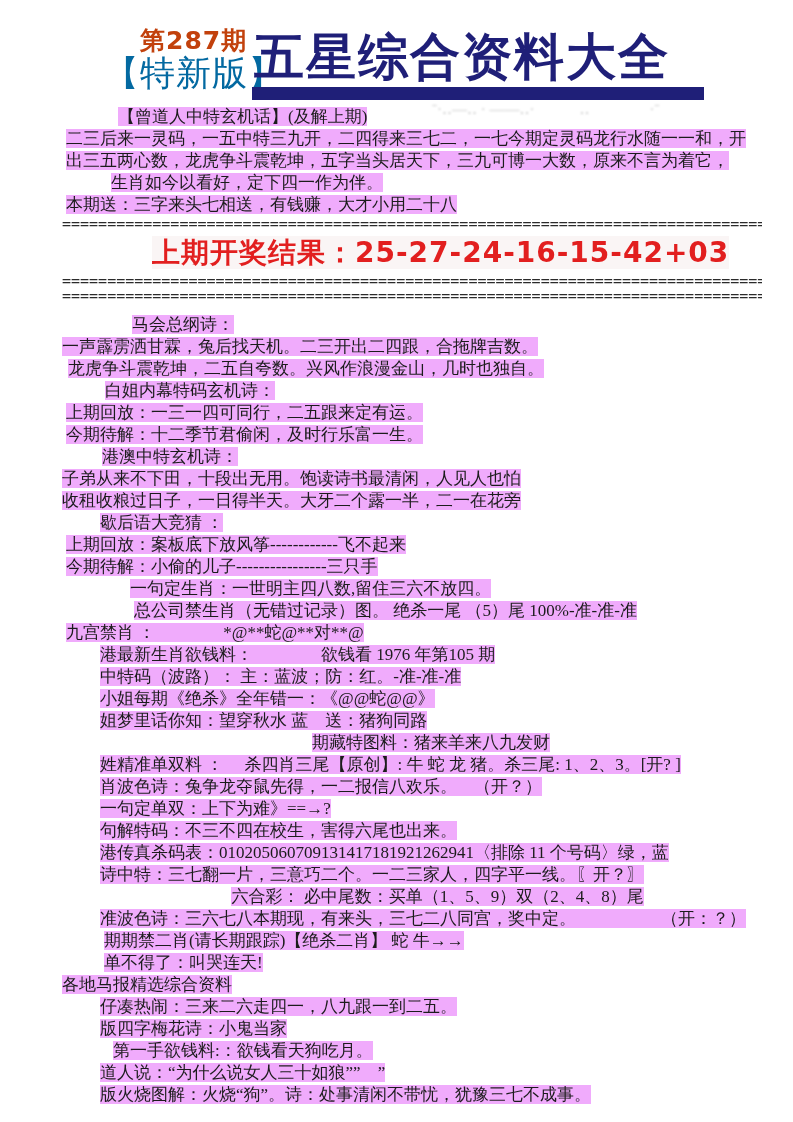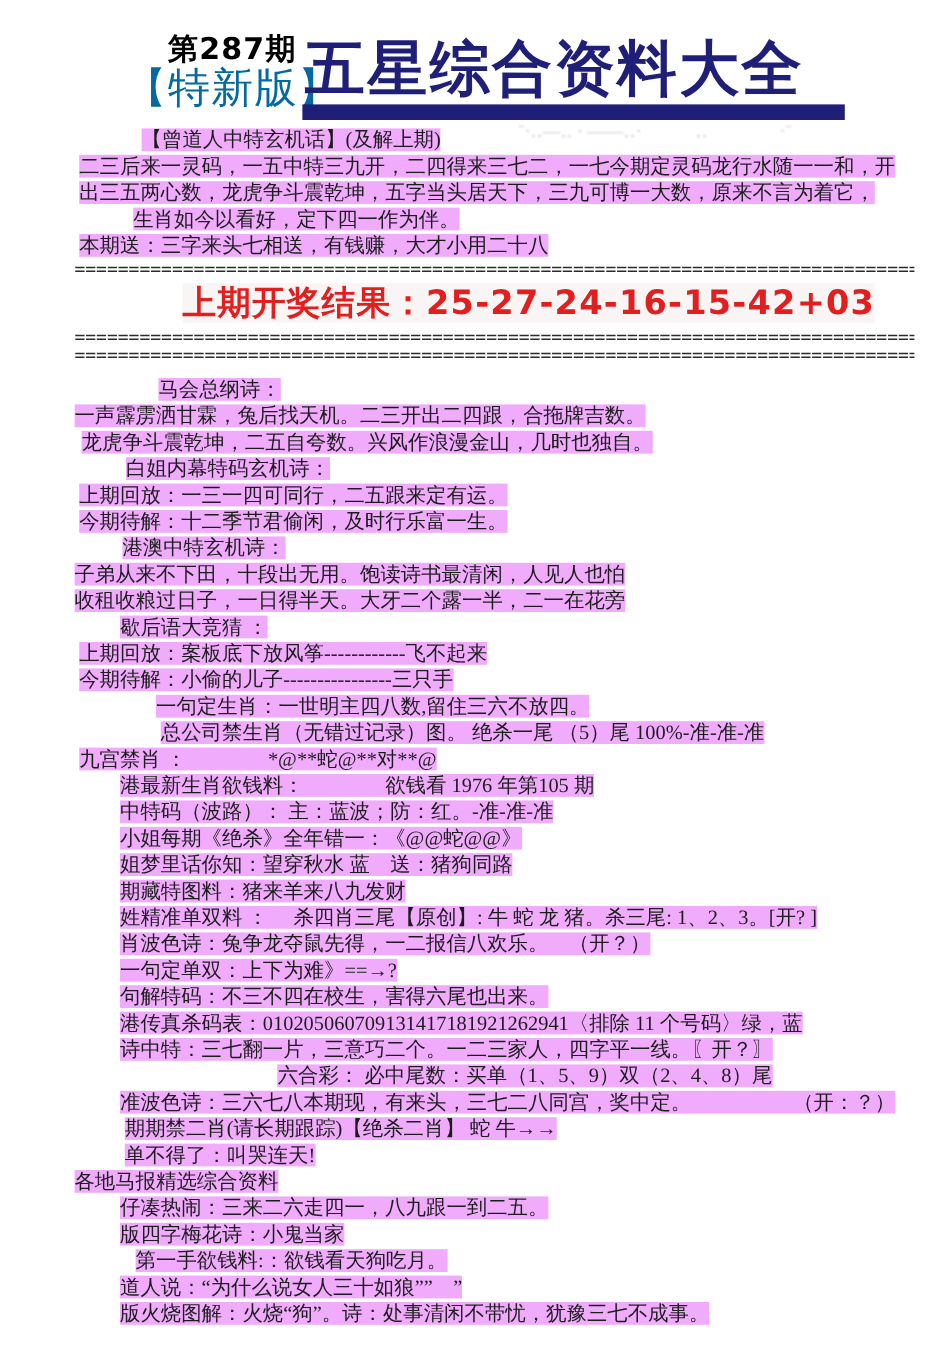--- a/index.html
+++ b/index.html
@@ -10,21 +10,21 @@
     color:#1c1c1c;
     overflow:hidden;
   }
   .page{position:relative;width:793px;height:1122px;}
 
   
   .header{position:relative;height:104px;}
   .issue{
     position:absolute;left:140px;top:24px;
     font-family:"DejaVu Sans","Liberation Sans",sans-serif;
-    font-size:25px;font-weight:bold;color:#000000;letter-spacing:1px;
+    font-size:25px;font-weight:bold;color:#c2410c;letter-spacing:1px;
   }
   .edition{
     position:absolute;left:104px;top:50px;
     font-family:"DejaVu Sans","Liberation Sans",sans-serif;
     font-size:35px;font-weight:normal;color:#0369a1;letter-spacing:1px;
   }
   .main-title{
     position:absolute;left:252px;top:31px;
     font-size:50px;font-weight:bold;color:#1f1f78;
     letter-spacing:2px;line-height:1.05;
@@ -94,21 +94,21 @@
       <div class="line text" style="padding-left: 38px;"><span class="hl">歇后语大竞猜 ：</span></div>
       <div class="line text" style="padding-left: 4px;"><span class="hl">上期回放：案板底下放风筝------------飞不起来</span></div>
       <div class="line text" style="padding-left: 4px;"><span class="hl">今期待解：小偷的儿子----------------三只手</span></div>
       <div class="line text" style="padding-left: 68px;"><span class="hl">一句定生肖：一世明主四八数,留住三六不放四。</span></div>
       <div class="line text" style="padding-left: 72px;"><span class="hl">总公司禁生肖（无错过记录）图。 绝杀一尾 （5）尾 100%-准-准-准</span></div>
       <div class="line text" style="padding-left: 4px;"><span class="hl">九宫禁肖 ：　　　　*@**蛇@**对**@</span></div>
       <div class="line text" style="padding-left: 38px;"><span class="hl">港最新生肖欲钱料：　　　　欲钱看 1976 年第105 期</span></div>
       <div class="line text" style="padding-left: 38px;"><span class="hl">中特码（波路）： 主：蓝波；防：红。-准-准-准</span></div>
       <div class="line text" style="padding-left: 38px;"><span class="hl">小姐每期《绝杀》全年错一：《@@蛇@@》</span></div>
       <div class="line text" style="padding-left: 38px;"><span class="hl">姐梦里话你知：望穿秋水 蓝　送：猪狗同路</span></div>
-      <div class="line text" style="padding-left: 38px;"><span class="hl">期藏特图料：猪来羊来八九发财</span></div>
+      <div class="line text" style="padding-left: 38px; text-align: center;"><span class="hl">期藏特图料：猪来羊来八九发财</span></div>
       <div class="line text" style="padding-left: 38px;"><span class="hl">姓精准单双料 ：　 杀四肖三尾【原创】: 牛 蛇 龙 猪。杀三尾: 1、2、3。[开? ]</span></div>
       <div class="line text" style="padding-left: 38px;"><span class="hl">肖波色诗：兔争龙夺鼠先得，一二报信八欢乐。　（开？）</span></div>
       <div class="line text" style="padding-left: 38px;"><span class="hl">一句定单双：上下为难》==→?</span></div>
       <div class="line text" style="padding-left: 38px;"><span class="hl">句解特码：不三不四在校生，害得六尾也出来。</span></div>
       <div class="line text" style="padding-left: 38px;"><span class="hl">港传真杀码表：010205060709131417181921262941〈排除 11 个号码〉绿，蓝</span></div>
       <div class="line text" style="padding-left: 38px;"><span class="hl">诗中特：三七翻一片，三意巧二个。一二三家人，四字平一线。〖开？〗</span></div>
       <div class="line text" style="padding-left: 51px; text-align: center;"><span class="hl">六合彩： 必中尾数：买单（1、5、9）双（2、4、8）尾</span></div>
       <div class="line text" style="padding-left: 38px;"><span class="hl">准波色诗：三六七八本期现，有来头，三七二八同宫，奖中定。　　　　　（开：？）</span></div>
       <div class="line text" style="padding-left: 42px;"><span class="hl">期期禁二肖(请长期跟踪)【绝杀二肖】 蛇 牛→→</span></div>
       <div class="line text" style="padding-left: 42px;"><span class="hl">单不得了：叫哭连天!</span></div>

